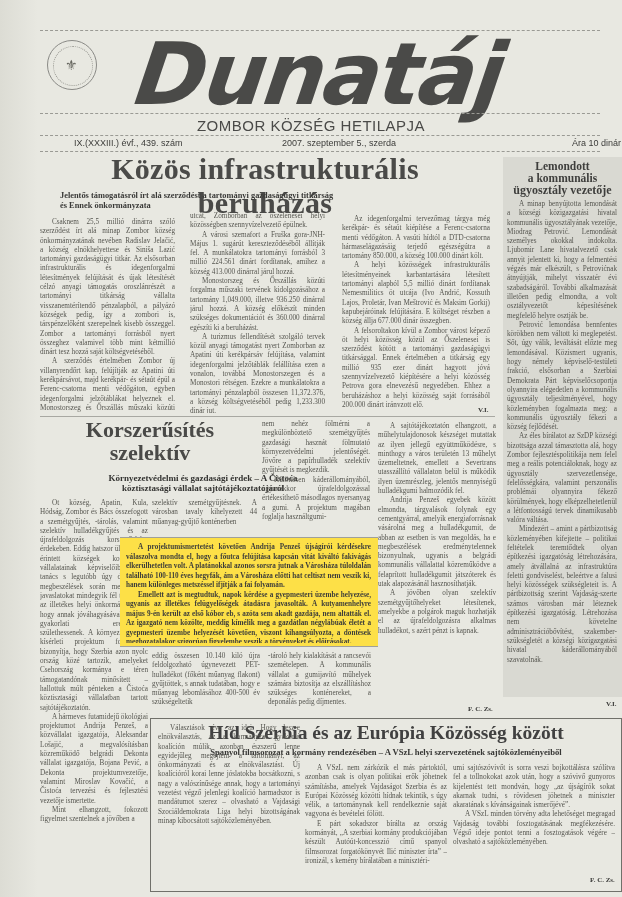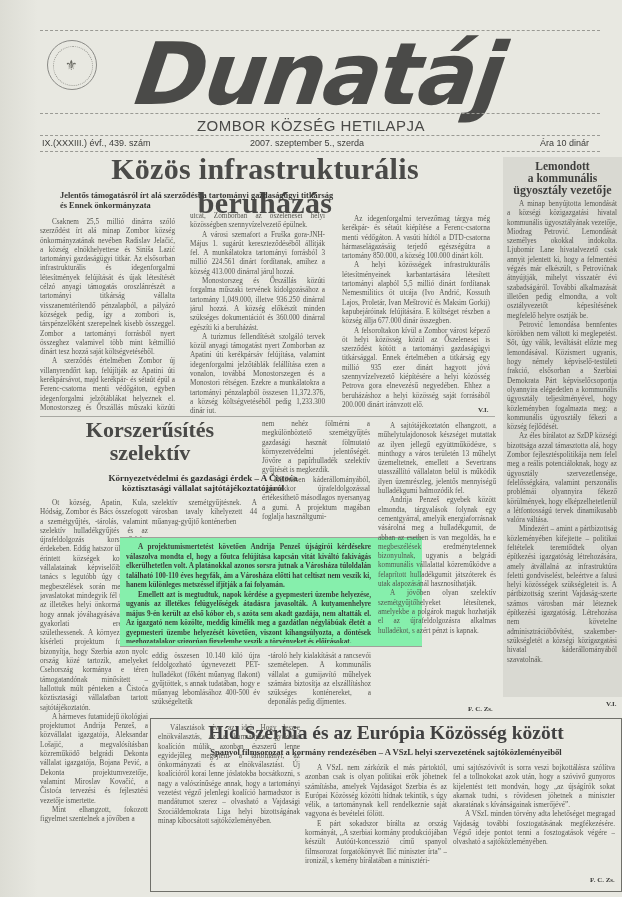--- a/index.html
+++ b/index.html
@@ -16,32 +16,32 @@
   .seal { position: absolute; left: 47px; top: 40px; width: 50px; height: 50px; border-radius: 50%; border: 1px solid #8a8a86; box-sizing: border-box; }
   .seal::after { content: ""; position: absolute; left: 5px; top: 5px; width: 38px; height: 38px; border-radius: 50%; border: 1px dotted #9a9a94; }
   .seal .emb { position: absolute; left: 17px; top: 16px; font-size: 14px; color: #66665f; z-index: 1; }
   .masthead {
     position: absolute; left: 130px; top: 26px; width: 380px; text-align: center;
     font-family: "DejaVu Sans", sans-serif; font-weight: bold; font-style: italic;
     font-size: 86px; line-height: 96px; letter-spacing: -2px; color: #4a4a48;
     transform: skewX(-8deg);
   }
   .subtitle { position: absolute; left: 0; width: 622px; top: 117px; text-align: center; font-family: "Liberation Sans", sans-serif; font-size: 15px; letter-spacing: 0.5px; color: #4a4a48; }
-  .infobar { position: absolute; top: 138px; font-family: "Liberation Sans", sans-serif; font-size: 9px; color: #3c3c3a; }
+  .infobar { position: absolute; top: 138px; font-family: "Liberation Sans", sans-serif; font-size: 9px; color: #3c3c3a; margin-left: 32px; }
   h1.headline { position: absolute; left: 50px; top: 152px; width: 430px; margin: 0; text-align: center; font-size: 30px; font-weight: bold; color: #4a4a48; letter-spacing: 0.3px; }
   .deck { position: absolute; text-align: left; font-weight: bold; color: #3a3a38; }
   .col { position: absolute; font-size: 7.2px; line-height: 9.3px; text-align: justify; color: #55554f; overflow: hidden; }
   .col p { margin: 0; text-indent: 12px; }
   .sig { position: absolute; font-size: 7px; font-weight: bold; color: #3a3a38; }
   .sidebar { position: absolute; left: 503px; top: 157px; width: 119px; height: 540px; background: #d9d9d2; }
   .side-title { position: absolute; left: 503px; top: 160px; width: 119px; text-align: center; font-size: 11.5px; line-height: 12px; font-weight: bold; color: #3e3e3c; }
   .side-title .big { font-size: 12px; }
   h2.head2 { position: absolute; left: 44px; top: 418px; width: 212px; margin: 0; text-align: center; font-size: 22px; line-height: 23px; font-weight: bold; color: #4a4a48; }
   .deck2 { position: absolute; left: 38px; top: 473px; width: 330px; text-align: center; font-size: 9px; line-height: 10px; font-weight: bold; color: #333331; }
-  .box1 { position: absolute; left: 120px; top: 537px; width: 258px; height: 108px; background: #86efac; border-top: 1px solid #a0a09a; border-bottom: 1px solid #a0a09a; padding-left: 44px; }
+  .box1 { position: absolute; left: 120px; top: 537px; width: 258px; height: 108px; background: #fde047; border-top: 1px solid #a0a09a; border-bottom: 1px solid #a0a09a; }
   .box1 .col { color: #3e3e3a; font-size: 7.2px; line-height: 9.5px; font-weight: bold; }
   .box2frame { position: absolute; left: 150px; top: 718px; width: 298px; height: 174px; border: 1px solid #70706a; box-sizing: border-box; }
   h2.head3 { position: absolute; left: 150px; top: 722px; width: 472px; margin: 0; text-align: center; font-size: 19.5px; font-weight: bold; color: #404040; }
   .deck3 { position: absolute; left: 150px; top: 747px; width: 472px; text-align: center; font-size: 8.6px; font-weight: bold; color: #363634; }
   .rule { position: absolute; background: #a8a8a2; }
 </style>
 </head>
 <body>
 
 <div class="page">

